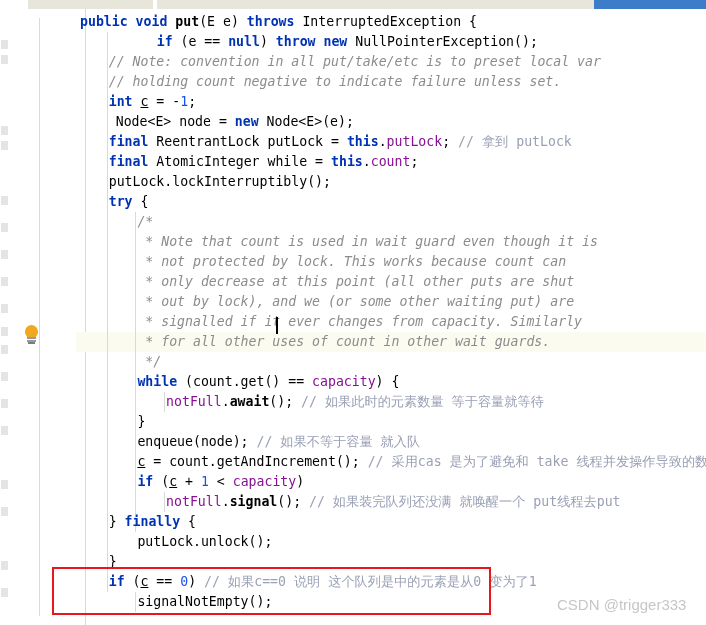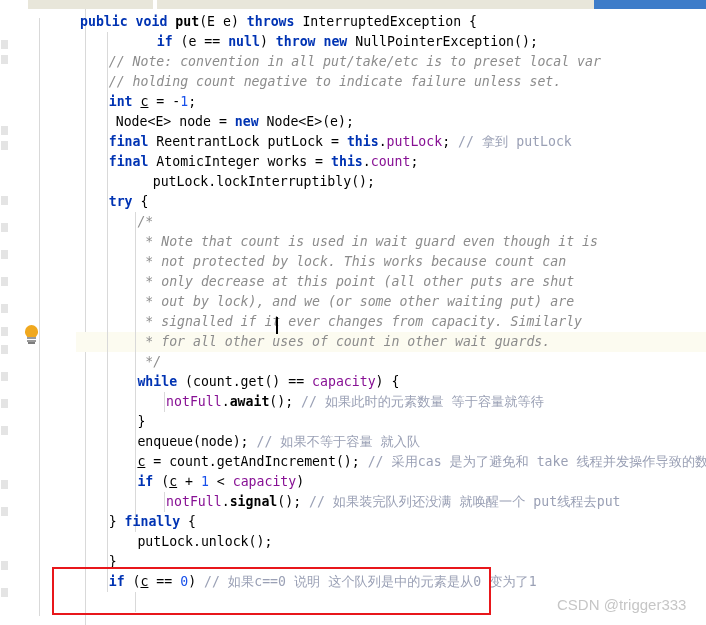--- a/index.html
+++ b/index.html
@@ -234,42 +234,43 @@
       <div class="indent-guide" style="left: 88.1px; top: 383px; height: 20px;"></div>
       <div class="indent-guide" style="left: 88.1px; top: 483px; height: 20px;"></div>
       <div class="indent-guide" style="left: 59.4px; top: 583px; height: 20px;"></div>
       <div class="code-line" style="top: 3px; left: 4px;"><span class="kw">public</span><span class="plain"> </span><span class="kw">void</span><span class="plain"> </span><span class="mth">put</span><span class="plain">(</span><span class="type">E</span><span class="plain"> e) </span><span class="kw">throws</span><span class="plain"> InterruptedException {</span></div>
       <div class="code-line" style="top: 23px; left: 32.7px; padding-left: 48px;"><span class="kw">if</span><span class="plain"> (e == </span><span class="kw">null</span><span class="plain">) </span><span class="kw">throw</span><span class="plain"> </span><span class="kw">new</span><span class="plain"> NullPointerException();</span></div>
       <div class="code-line" style="top: 43px; left: 32.7px;"><span class="cmt">// Note: convention in all put/take/etc is to preset local var</span></div>
       <div class="code-line" style="top: 63px; left: 32.7px;"><span class="cmt">// holding count negative to indicate failure unless set.</span></div>
       <div class="code-line" style="top: 83px; left: 32.7px;"><span class="kw">int</span><span class="plain"> </span><span class="localvar">c</span><span class="plain"> = </span><span class="plain">-</span><span class="num">1</span><span class="plain">;</span></div>
       <div class="code-line" style="top: 103px; left: 32.7px; margin-left: 7px;"><span class="plain">Node&lt;</span><span class="type">E</span><span class="plain">&gt; node = </span><span class="kw">new</span><span class="plain"> Node&lt;</span><span class="type">E</span><span class="plain">&gt;(e);</span></div>
       <div class="code-line" style="top: 123px; left: 32.7px;"><span class="kw">final</span><span class="plain"> ReentrantLock putLock = </span><span class="kw">this</span><span class="plain">.</span><span class="fld">putLock</span><span class="plain">; </span><span class="cmt-line">// </span><span class="cmt-cn">拿到 putLock</span></div>
-      <div class="code-line" style="top: 143px; left: 32.7px;"><span class="kw">final</span><span class="plain"> AtomicInteger works = </span><span class="kw">this</span><span class="plain">.</span><span class="fld">count</span><span class="plain">;</span></div>
-      <div class="code-line" style="top: 163px; left: 32.7px; margin-left: 44px;"><span class="plain">putLock.lockInterruptibly();</span></div>
+      <div class="code-line" style="top: 143px; left: 32.7px;"><span class="kw">final</span><span class="plain"> AtomicInteger while = </span><span class="kw">this</span><span class="plain">.</span><span class="fld">count</span><span class="plain">;</span></div>
+      <div class="code-line" style="top: 163px; left: 32.7px;"><span class="plain">putLock.lockInterruptibly();</span></div>
       <div class="code-line" style="top: 183px; left: 32.7px;"><span class="kw">try</span><span class="plain"> {</span></div>
       <div class="code-line" style="top: 203px; left: 61.4px;"><span class="cmt">/*</span></div>
       <div class="code-line" style="top: 223px; left: 61.4px;"><span class="cmt"> * Note that count is used in wait guard even though it is</span></div>
       <div class="code-line" style="top: 243px; left: 61.4px;"><span class="cmt"> * not protected by lock. This works because count can</span></div>
       <div class="code-line" style="top: 283px; left: 61.4px;"><span class="cmt"> * out by lock), and we (or some other waiting put) are</span></div>
       <div class="code-line" style="top: 263px; left: 61.4px;"><span class="cmt"> * only decrease at this point (all other puts are shut</span></div>
       <div class="code-line" style="top: 303px; left: 61.4px;"><span class="cmt"> * signalled if it ever changes from capacity. Similarly</span></div>
       <div class="code-line" style="top: 323px; left: 61.4px;"><span class="cmt"> * for all other uses of count in other wait guards.</span></div>
       <div class="code-line" style="top: 343px; left: 61.4px;"><span class="cmt"> */</span></div>
       <div class="code-line" style="top: 363px; left: 61.4px;"><span class="kw">while</span><span class="plain"> (count.get() == </span><span class="fld">capacity</span><span class="plain">) {</span></div>
       <div class="code-line" style="top: 383px; left: 90.1px;"><span class="fld">notFull</span><span class="plain">.</span><span class="mth">await</span><span class="plain">(); </span><span class="cmt-line">// </span><span class="cmt-cn">如果此时的元素数量 等于容量就等待</span></div>
       <div class="code-line" style="top: 403px; left: 61.4px;"><span class="plain">}</span></div>
       <div class="code-line" style="top: 423px; left: 61.4px;"><span class="plain">enqueue(node); </span><span class="cmt-line">// </span><span class="cmt-cn">如果不等于容量 就入队</span></div>
       <div class="code-line" style="top: 443px; left: 61.4px;"><span class="localvar">c</span><span class="plain"> = count.getAndIncrement(); </span><span class="cmt-line">// </span><span class="cmt-cn">采用cas 是为了避免和 take 线程并发操作导致的数据混...</span></div>
       <div class="code-line" style="top: 463px; left: 61.4px;"><span class="kw">if</span><span class="plain"> (</span><span class="localvar">c</span><span class="plain"> + </span><span class="num">1</span><span class="plain"> &lt; </span><span class="fld">capacity</span><span class="plain">)</span></div>
       <div class="code-line" style="top: 483px; left: 90.1px;"><span class="fld">notFull</span><span class="plain">.</span><span class="mth">signal</span><span class="plain">(); </span><span class="cmt-line">// </span><span class="cmt-cn">如果装完队列还没满 就唤醒一个 put线程去put</span></div>
       <div class="code-line" style="top: 503px; left: 32.7px;"><span class="plain">} </span><span class="kw">finally</span><span class="plain"> {</span></div>
       <div class="code-line" style="top: 523px; left: 61.4px;"><span class="plain">putLock.unlock();</span></div>
       <div class="code-line" style="top: 543px; left: 32.7px;"><span class="plain">}</span></div>
       <div class="code-line" style="top: 563px; left: 32.7px;"><span class="kw">if</span><span class="plain"> (</span><span class="localvar">c</span><span class="plain"> == </span><span class="num">0</span><span class="plain">) </span><span class="cmt-line">// </span><span class="cmt-cn">如果c==0 说明 这个队列是中的元素是从0 变为了1</span></div>
+      <div class="code-line" style="top: 583px; left: 61.4px;"><span class="plain">signalNotEmpty();</span></div>
       <div class="caret" style="left: 200px; top: 308px;"></div>
     </div>
 
   <div class="red-box" id="red-box" style="left: 52px; top: 567px; width: 439px; height: 48px; border-color: rgb(232, 23, 27);"></div>
 
   <div class="watermark" id="watermark" style="left:557px; top:596px;">CSDN @trigger333</div>
 
 </div>
 
 </body></html>

